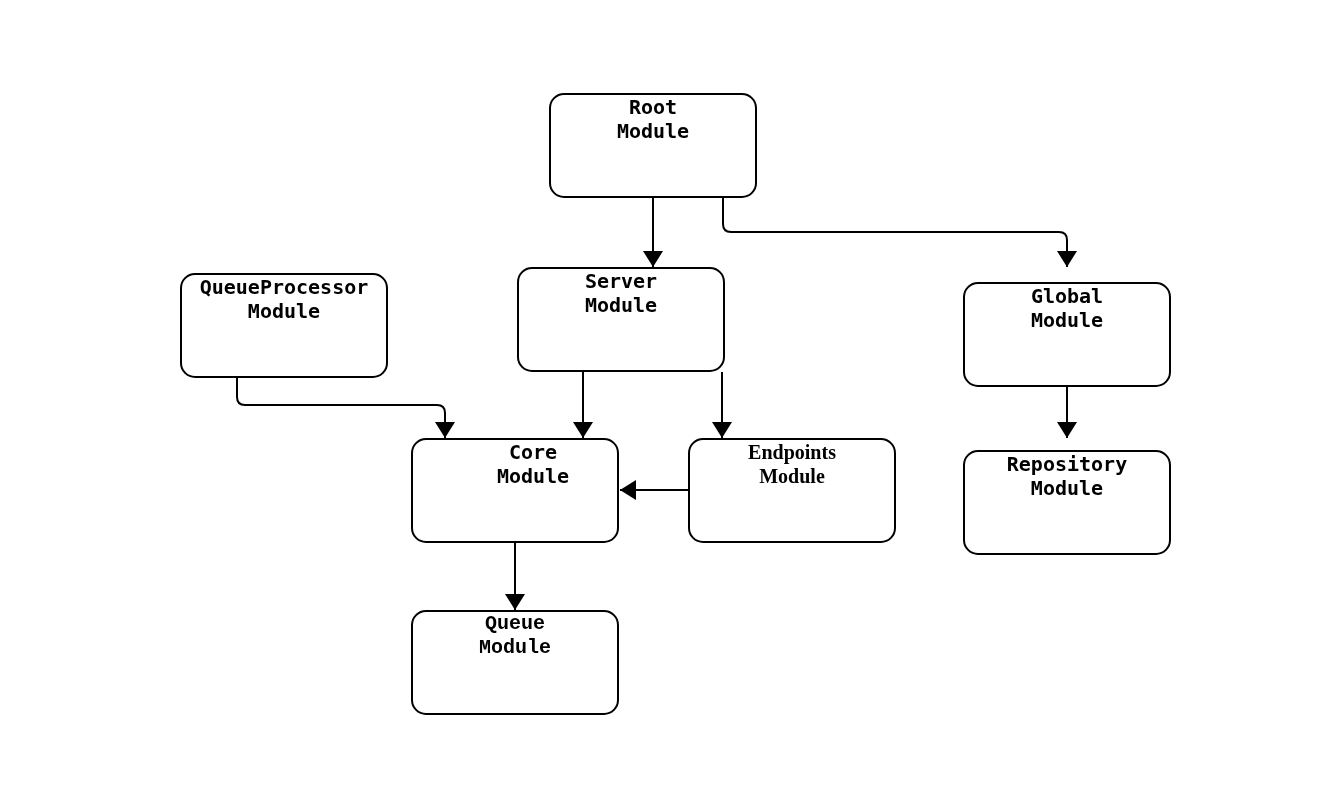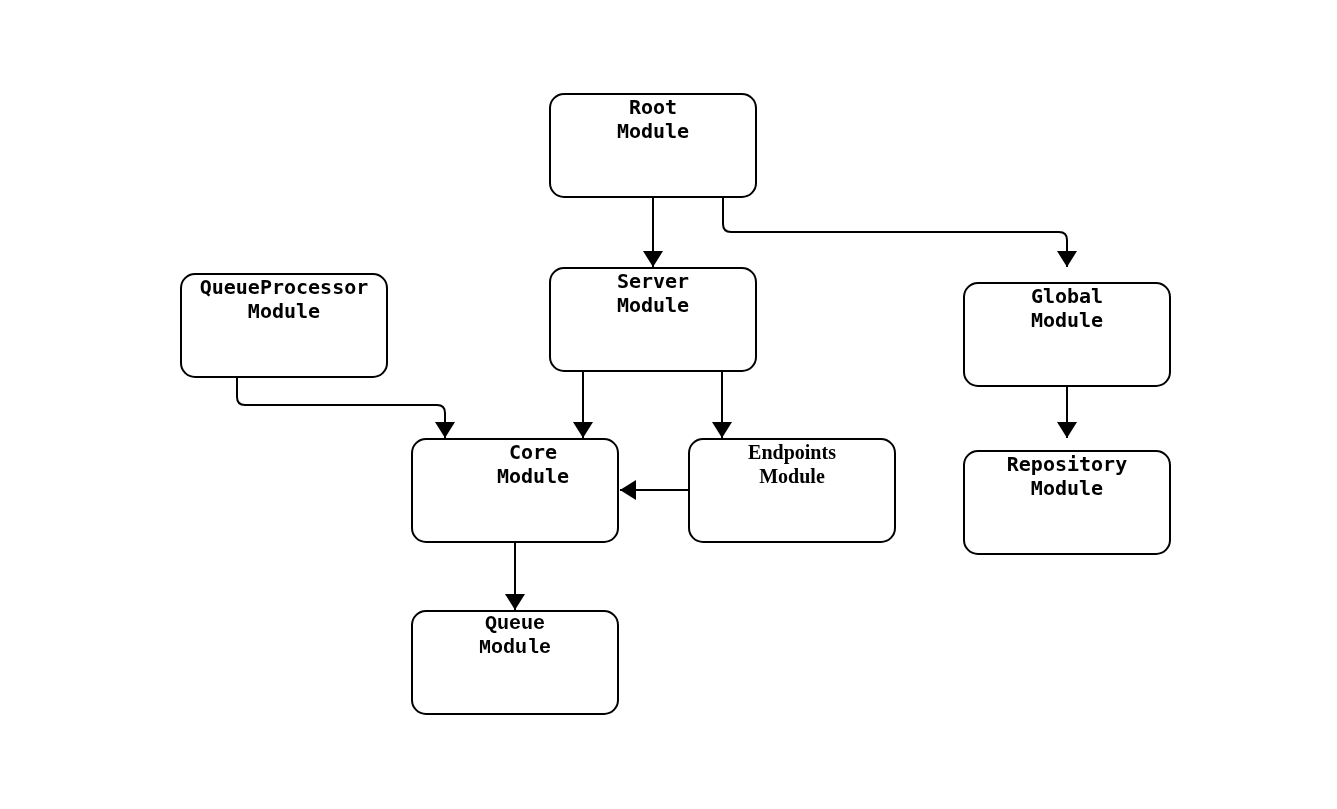--- a/index.html
+++ b/index.html
@@ -45,21 +45,21 @@
     font-size: 20px;
     font-weight: bold;
     line-height: 24px;
     color: #000000;
     text-align: center;
     white-space: pre-line;
   }
   
   .pos-root          { left: 549px; top: 93px;  }
   .pos-queueprocessor{ left: 133px; top: 273px; margin-left: 47px; }
-  .pos-server        { left: 549px; top: 267px; }
+  .pos-server        { left: 517px; top: 267px; }
   .pos-global        { left: 963px; top: 267px; margin-top: 15px; }
   .pos-core          { left: 411px; top: 438px; padding-left: 36px; }
   .pos-endpoints     { left: 688px; top: 438px; font-family: Liberation Serif, serif; }
   .pos-repository    { left: 963px; top: 450px; }
   .pos-queue         { left: 411px; top: 610px; font-family: Liberation Mono, monospace; }
 </style>
 </head>
 <body>
 
 <div class="canvas">

